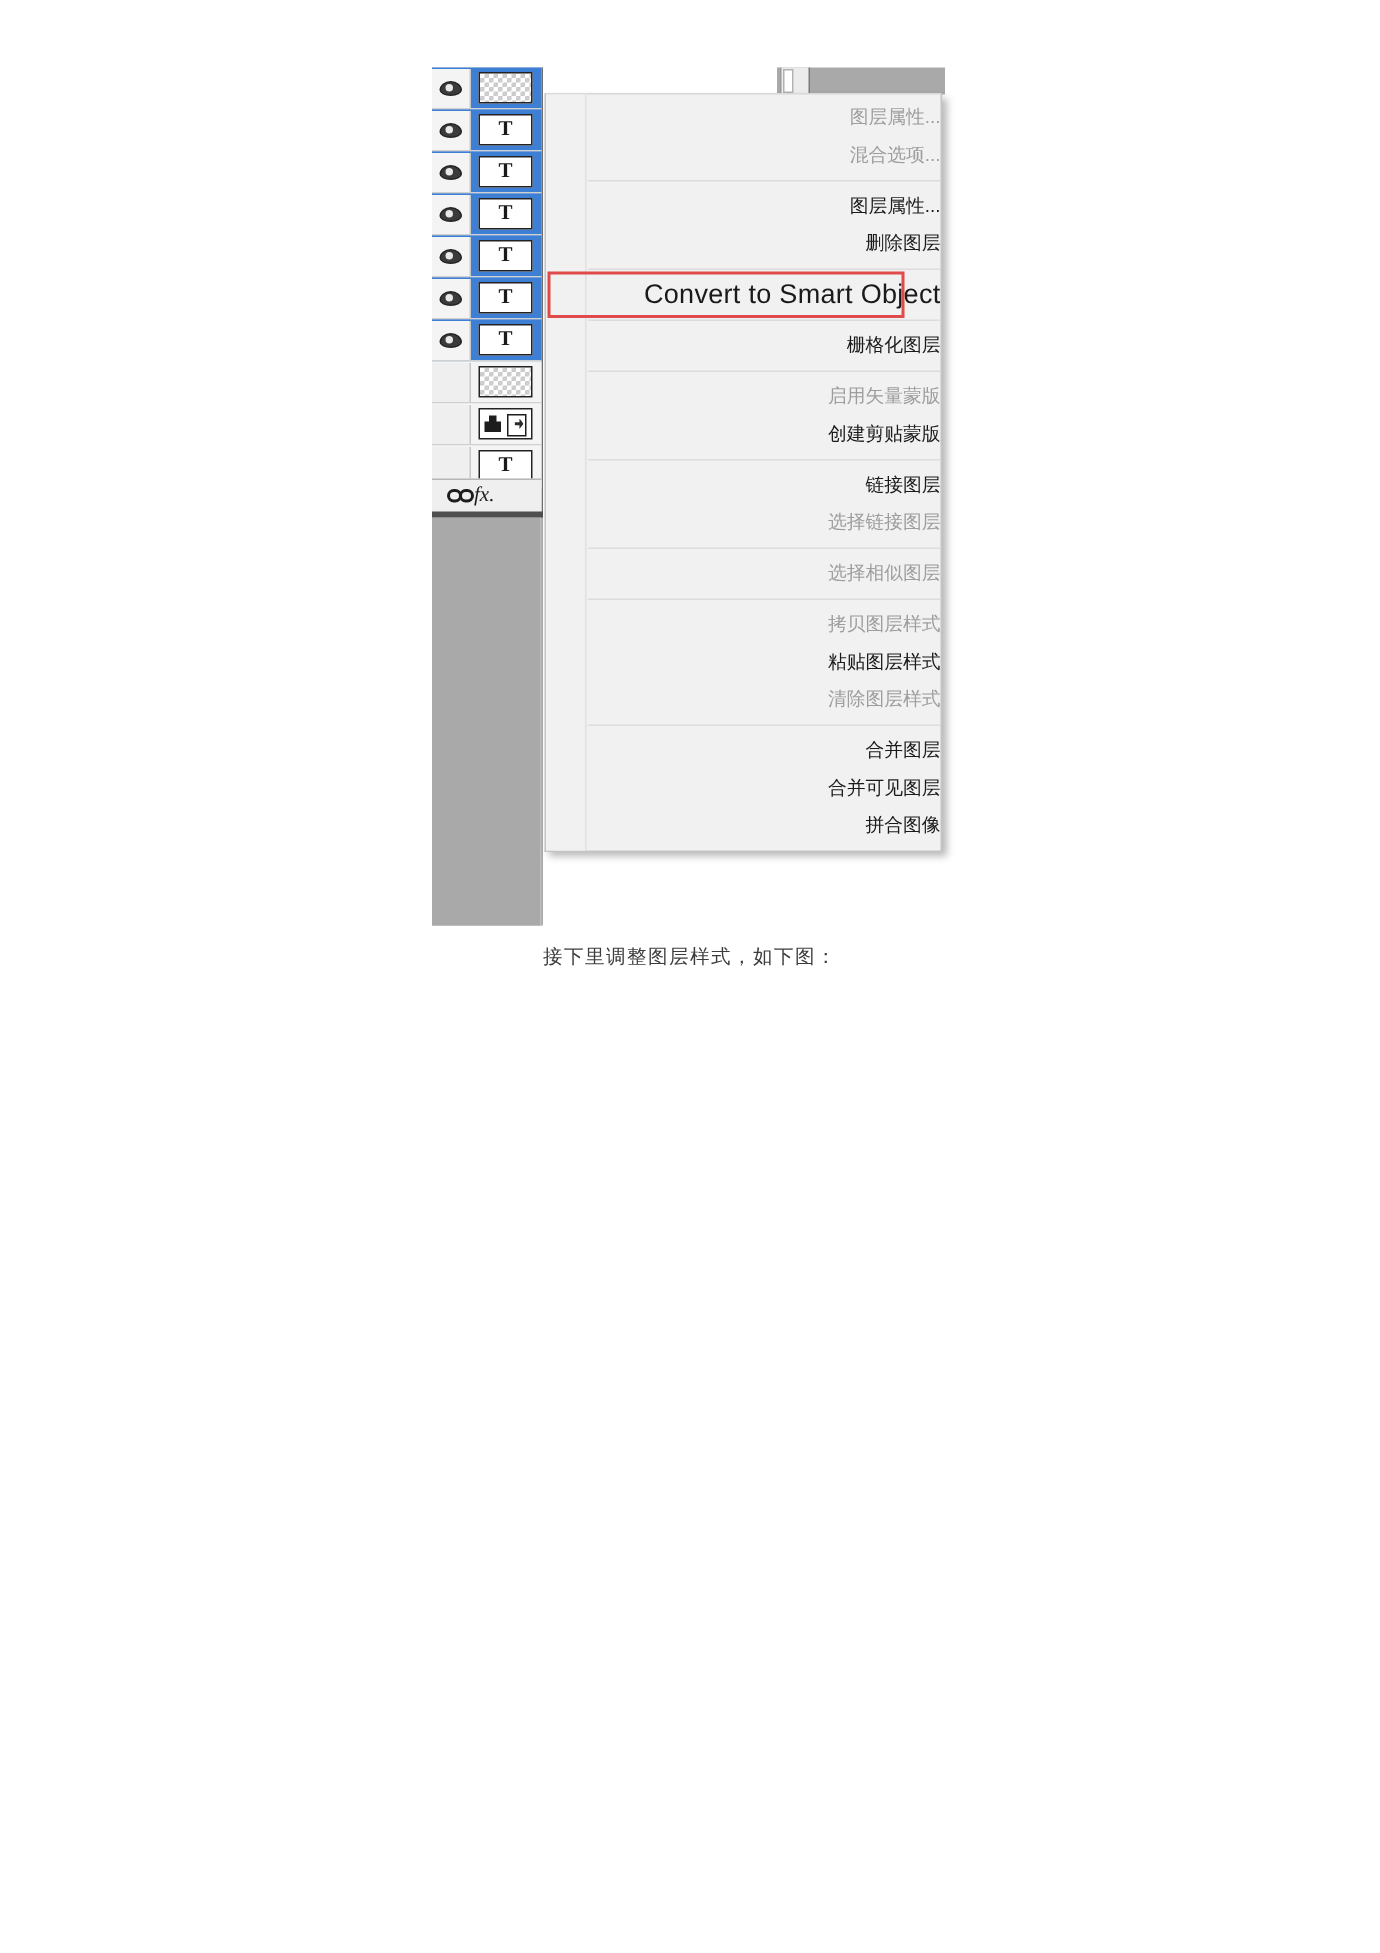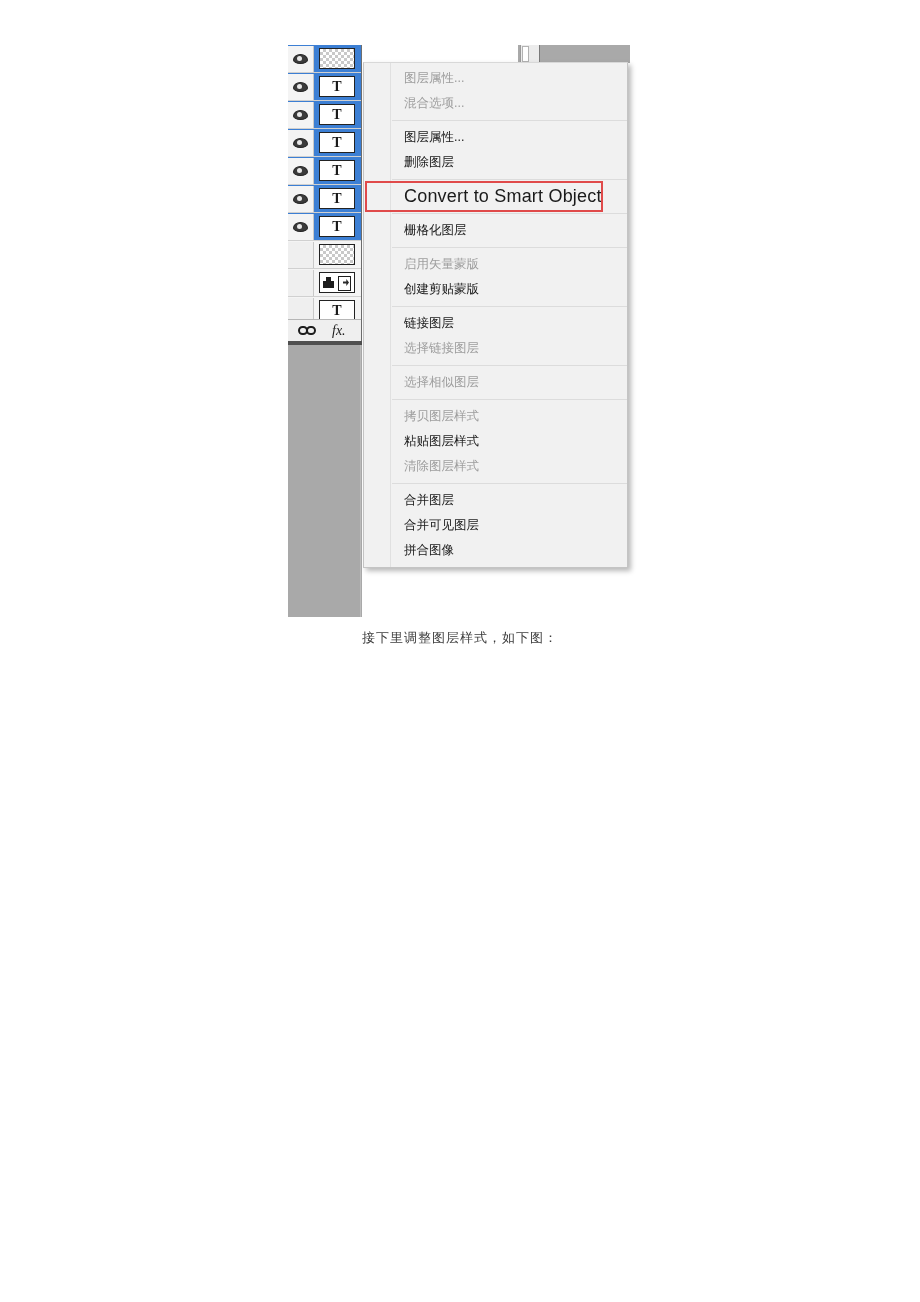--- a/index.html
+++ b/index.html
@@ -164,21 +164,20 @@
   #chain-ico span {
     position: absolute;
     top: 0; width: 10px; height: 9px;
     border: 2px solid #1d1d1d;
     border-radius: 5px;
     box-sizing: border-box;
   }
   #chain-ico span.l { left: 0; }
   #chain-ico span.r { right: 0; }
   #fx-ico {
-    margin-left: 16px;
     font-family: "Liberation Serif", "DejaVu Serif", serif;
     font-style: italic;
     font-size: 14px;
     color: #1c1c1c;
     font-weight: 500;
   }
   #fx-ico:after{ content:"."; }
   #panel-bottom-shadow {
     position: absolute;
     left: 0px;
@@ -256,20 +255,21 @@
     position: relative;
     z-index: 2;
     height: 25px;
     line-height: 25px;
     padding-left: 40px;
     font-size: 12.5px;
     color: #1a1a1a;
     white-space: nowrap;
     font-family: "Liberation Sans", "DejaVu Sans", sans-serif;
     cursor: default;
+    text-align: right;
   }
   .menu-item.disabled { color: #9d9d9d; }
   .menu-item.latin {
     font-size: 18px;
     letter-spacing: 0.2px;
   }
   .menu-sep {
     position: relative;
     z-index: 2;
     height: 1px;

